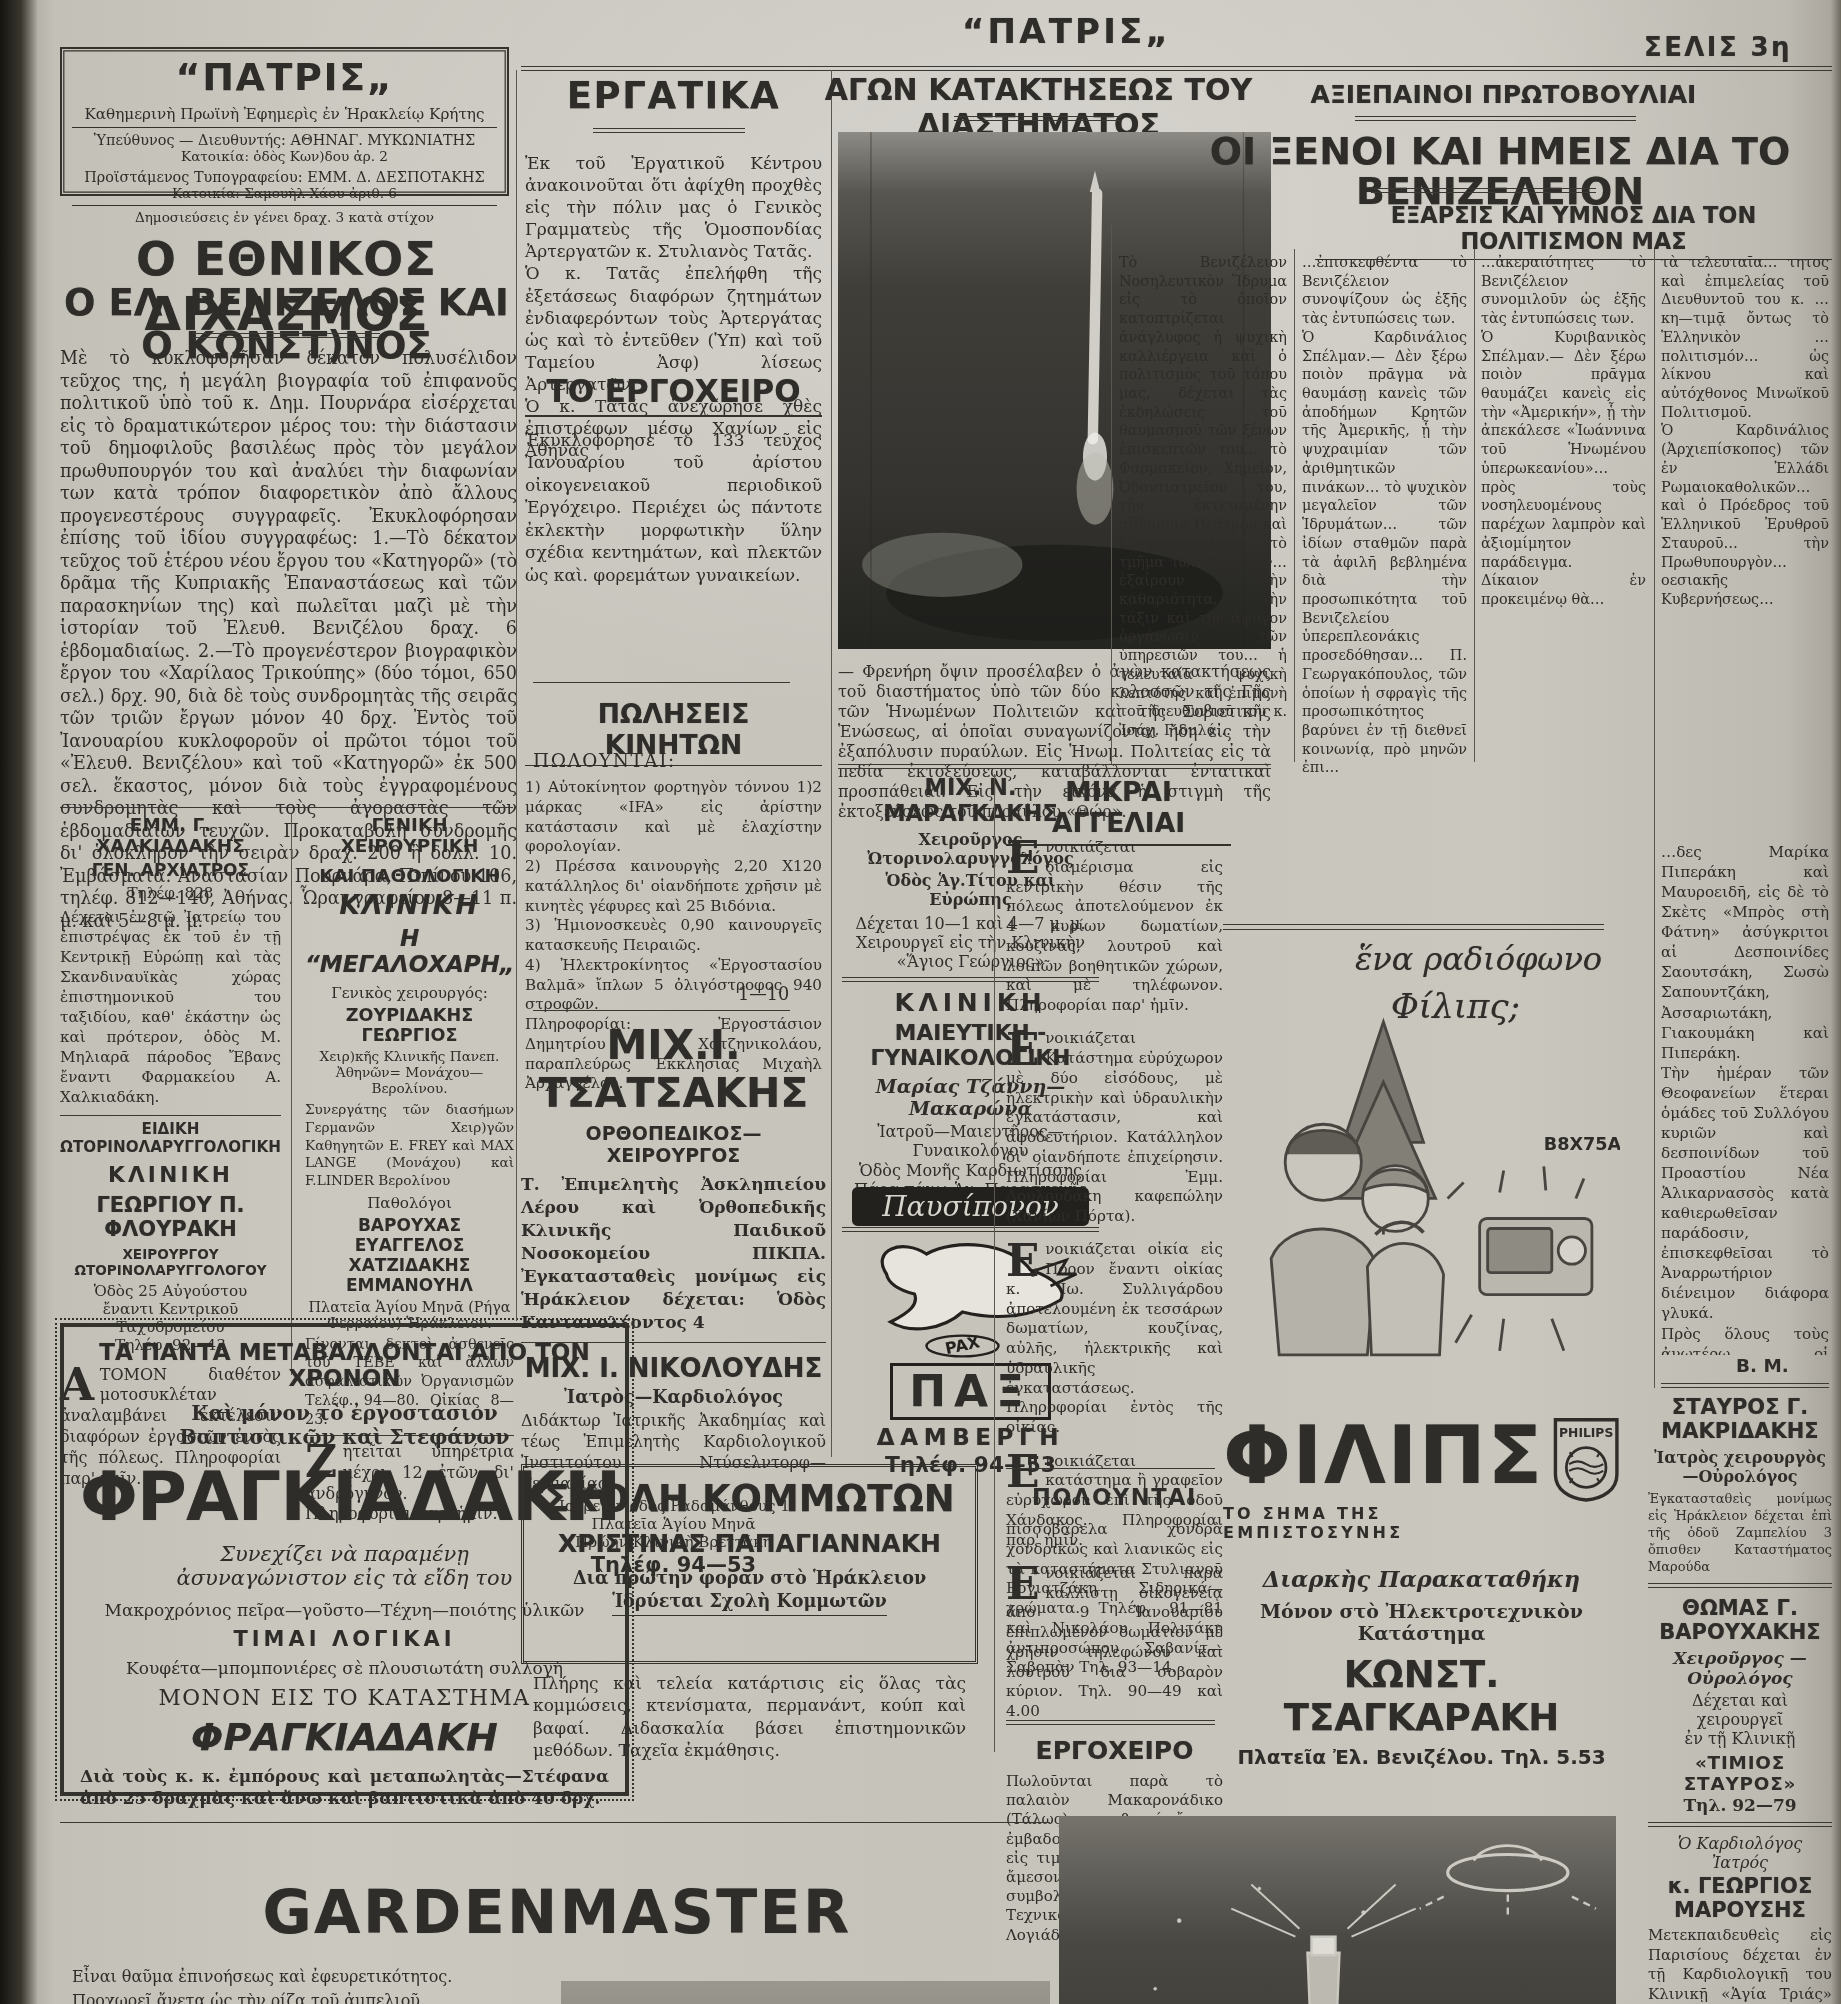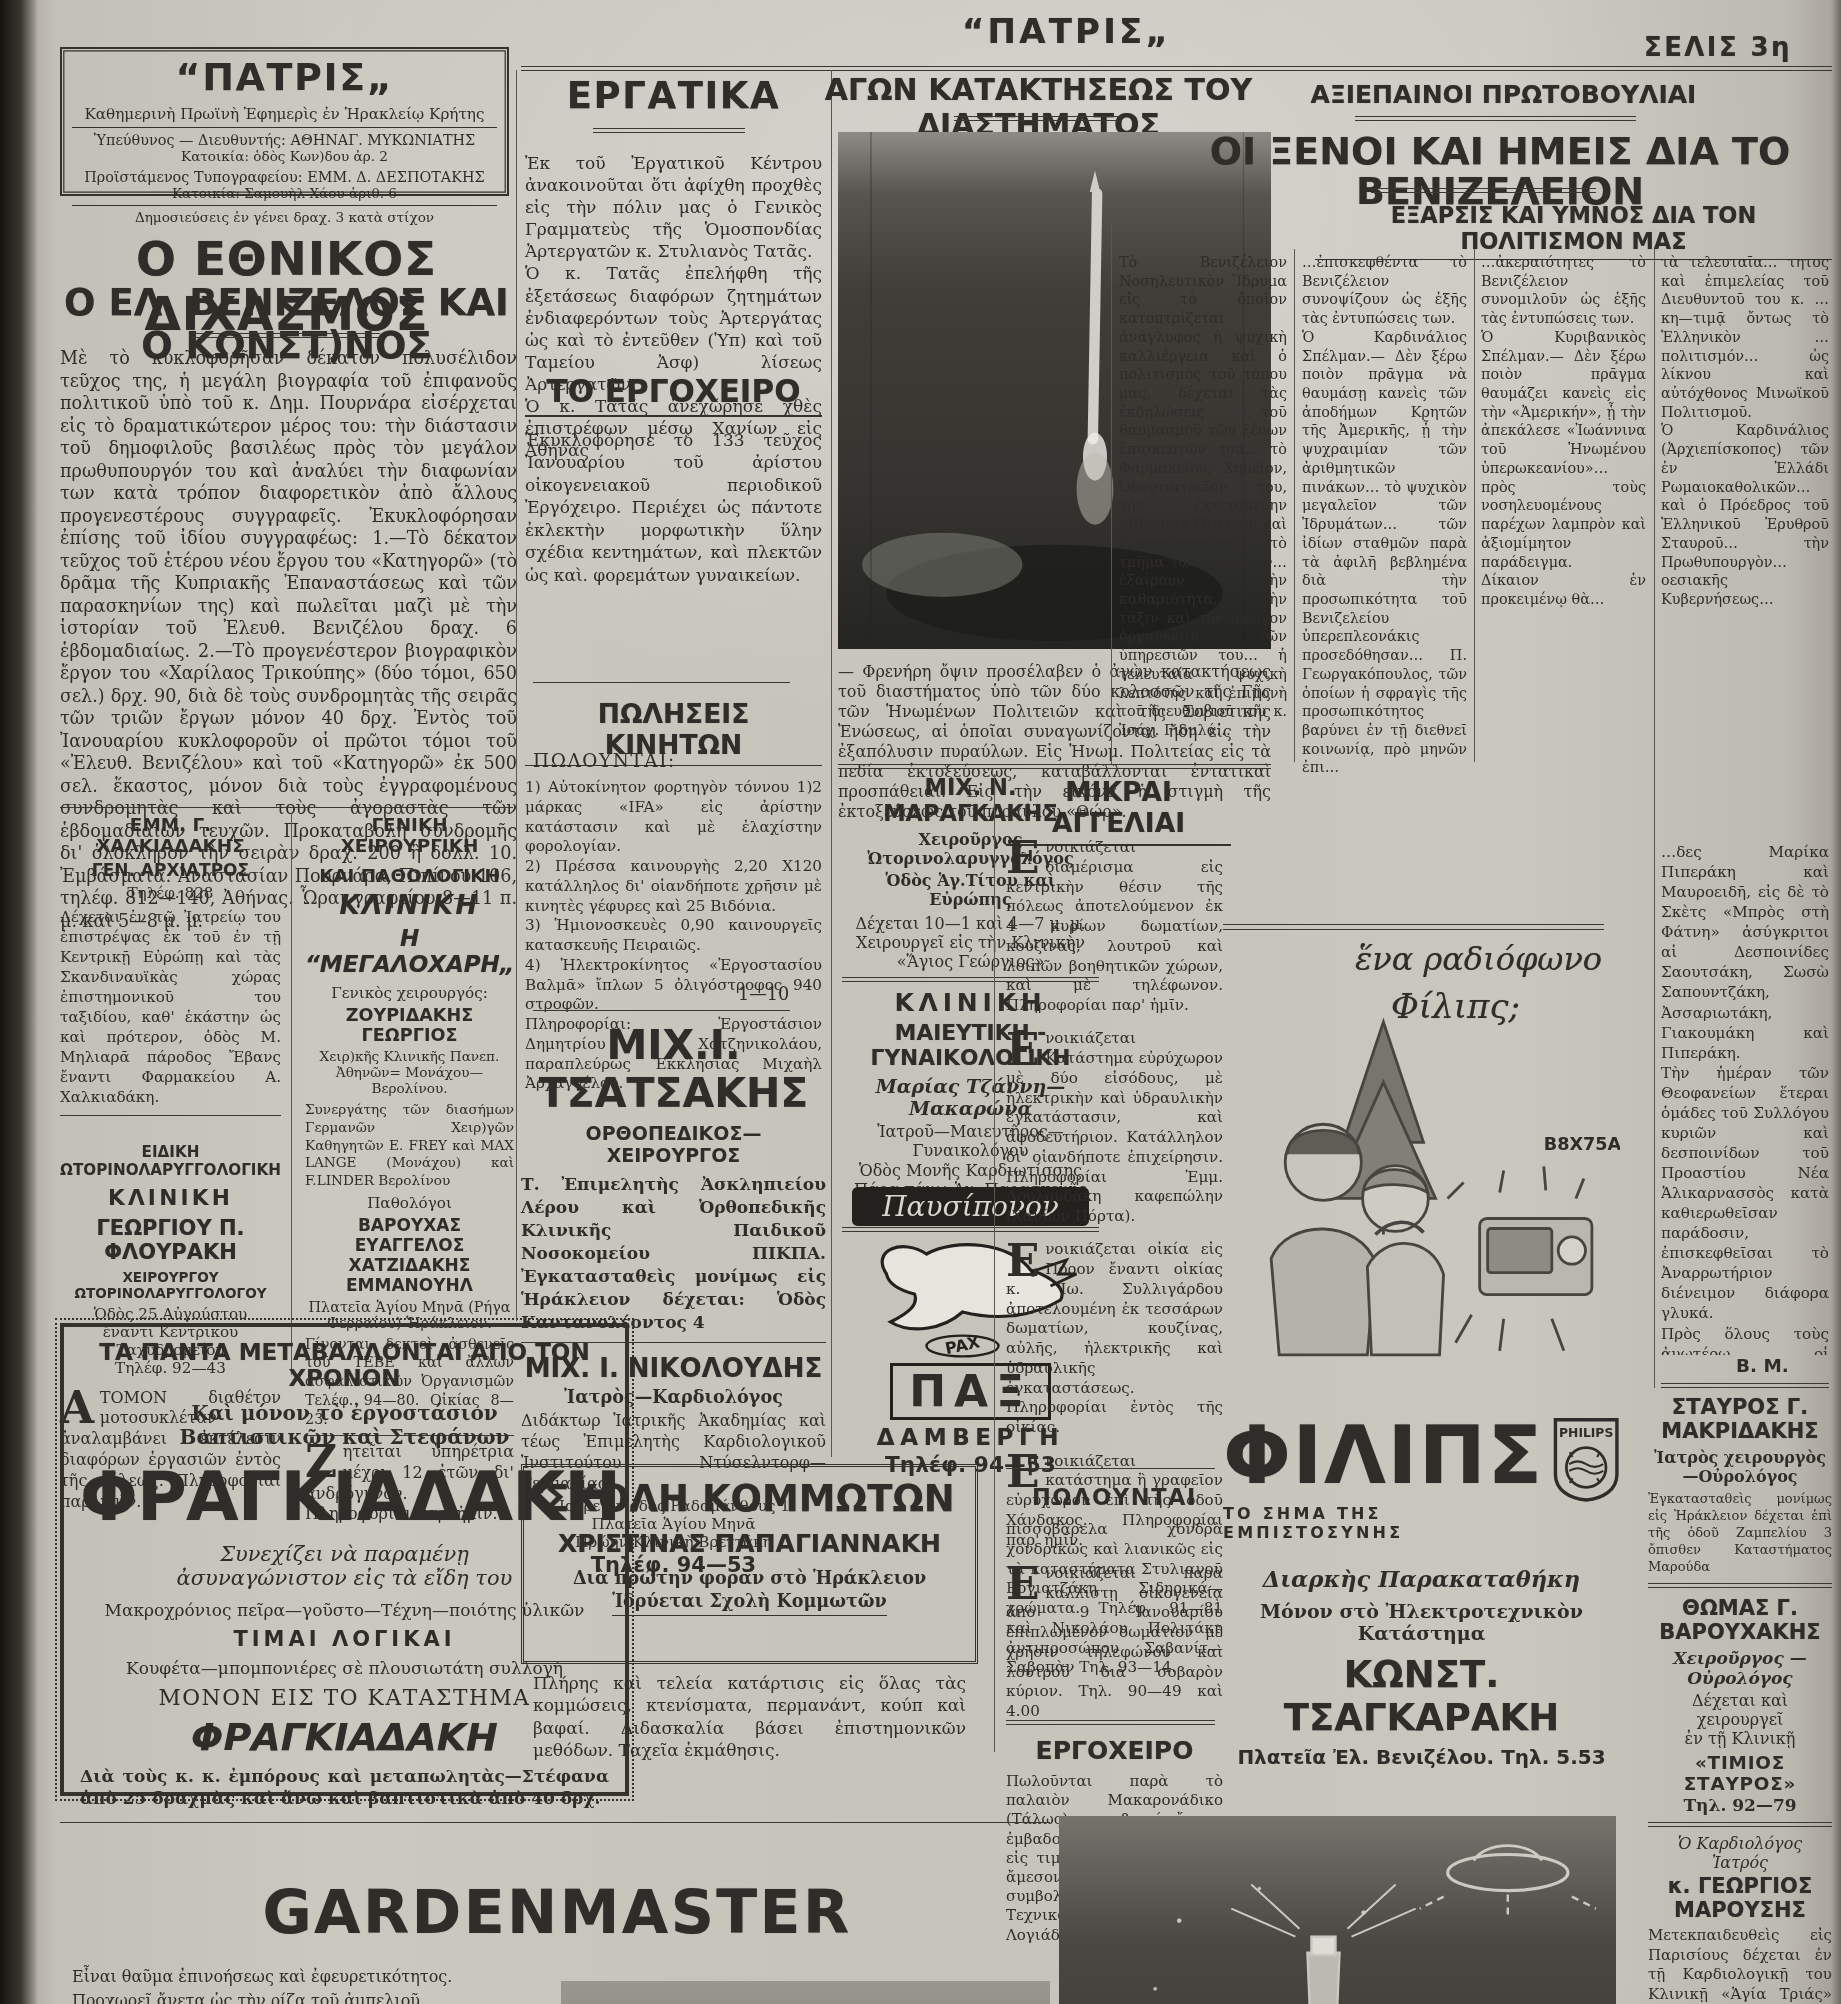--- a/index.html
+++ b/index.html
@@ -51,21 +51,21 @@
 
   <div class="abs vrul" style="left:291px;top:814px;height:561px;"></div>
   <div class="abs hrul" style="left:60px;top:807px;width:453px;"></div>
 
   <div class="abs" style="left:60px;top:814px;width:221px;">
     <div class="ctr sans" style="font-size:18.4px;font-weight:bold;">ΕΜΜ. Γ. ΧΑΛΚΙΑΔΑΚΗΣ</div>
     <div class="ctr sans" style="font-size:17px;font-weight:bold;margin-top:4px;">ΓΕΝ. ΑΡΧΙΑΤΡΟΣ</div>
     <div class="ctr" style="font-size:15.2px;margin-top:4px;">Τηλέφ. 828</div>
     <div class="just" style="font-size:15.2px;line-height:1.32;margin-top:4.8px;">Δέχεται ἐν τῷ Ἰατρείῳ του ἐπιστρέψας ἐκ τοῦ ἐν τῇ Κεντρικῇ Εὐρώπῃ καὶ τὰς Σκανδιναυϊκὰς χώρας ἐπιστημονικοῦ του ταξιδίου, καθ' ἑκάστην ὡς καὶ πρότερον, ὁδὸς Μ. Μηλιαρᾶ πάροδος Ἔβανς ἔναντι Φαρμακείου Α. Χαλκιαδάκη.</div>
     <div class="hrul" style="margin-top:8px;"></div>
-    <div class="ctr sans" style="font-size:15.2px;font-weight:bold;margin-top:27px;">ΕΙΔΙΚΗ ΩΤΟΡΙΝΟΛΑΡΥΓΓΟΛΟΓΙΚΗ</div>
+    <div class="ctr sans" style="font-size:15.2px;font-weight:bold;margin-top:4px;">ΕΙΔΙΚΗ ΩΤΟΡΙΝΟΛΑΡΥΓΓΟΛΟΓΙΚΗ</div>
     <div class="ctr sans" style="font-size:21.7px;font-weight:bold;margin-top:5.6px;letter-spacing:3.2px;">ΚΛΙΝΙΚΗ</div>
     <div class="ctr sans fuzzy" style="font-size:21px;font-weight:bold;margin-top:6.4px;">ΓΕΩΡΓΙΟΥ  Π.  ΦΛΟΥΡΑΚΗ</div>
     <div class="ctr sans" style="font-size:13.6px;font-weight:bold;margin-top:4.8px;">ΧΕΙΡΟΥΡΓΟΥ ΩΤΟΡΙΝΟΛΑΡΥΓΓΟΛΟΓΟΥ</div>
     <div class="ctr" style="font-size:15.2px;margin-top:4px;">Ὁδὸς  25  Αὐγούστου</div>
     <div class="ctr" style="font-size:15.2px;">ἔναντι Κεντρικοῦ Ταχυδρομείου</div>
     <div class="ctr" style="font-size:15.2px;">Τηλέφ. 92—43</div>
     <div style="margin-top:10.4px;font-size:16px;line-height:1.3;" class="just">
       <span class="dropcap">Α</span><span>ΤΟΜΟΝ διαθέτον μοτοσυκλέταν ἀναλαμβάνει ἐκτέλεσιν διαφόρων ἐργασιῶν ἐντὸς τῆς πόλεως. Πληροφορίαι παρ' ἡμῖν.</span>
     </div>
   </div>

